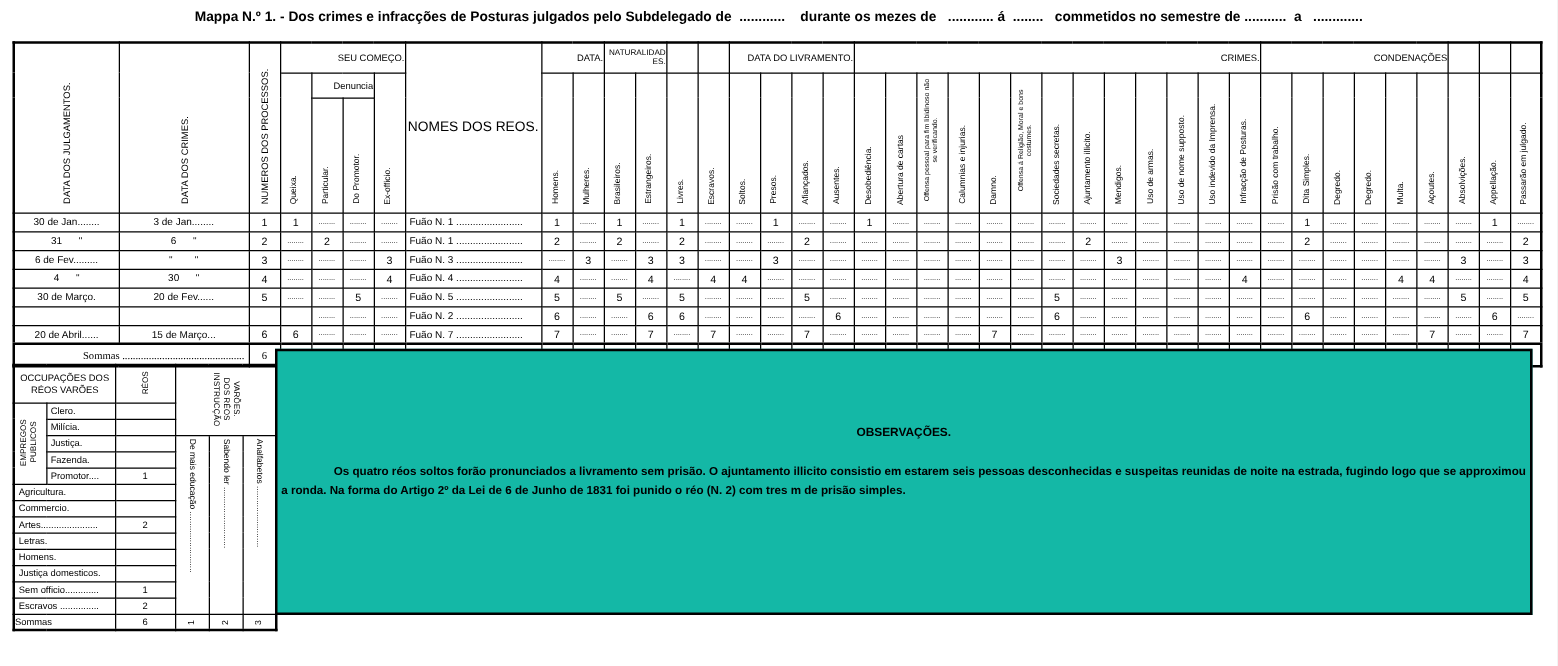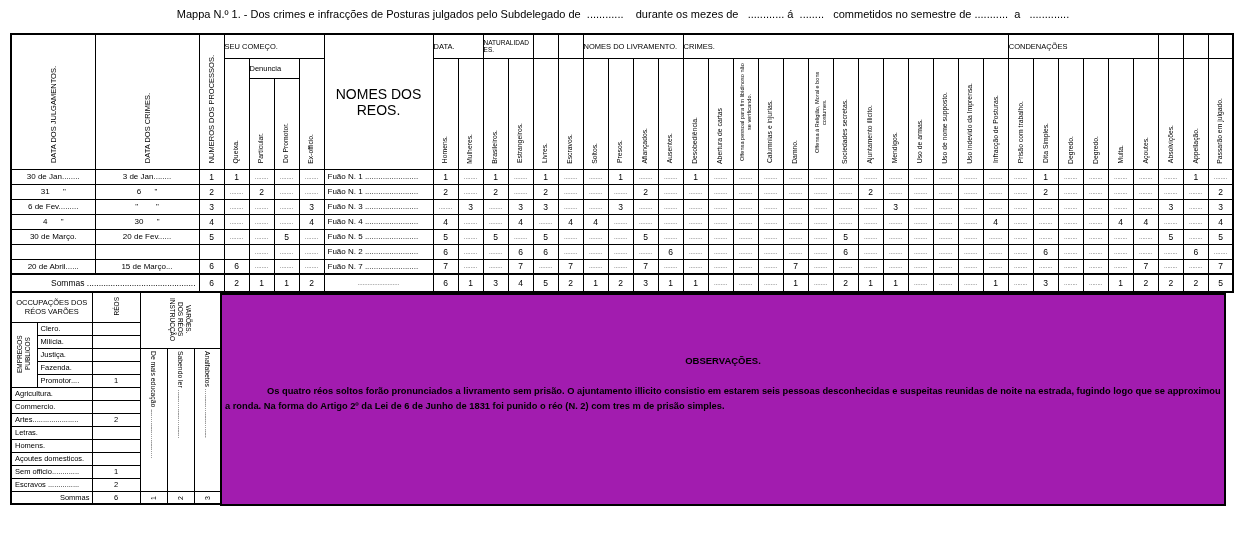--- a/index.html
+++ b/index.html
@@ -3,69 +3,69 @@
 <meta charset="utf-8">
 <style>
   * { margin:0; padding:0; box-sizing:border-box; }
   html,body { background:#e9e9e9; }
   .sheet {
     position:relative; width:1246px; height:533px; background:#ffffff;
     font-family:"Liberation Sans", sans-serif; color:#000; overflow:hidden;
   }
   .title {
     position:absolute; top:8px; left:0; width:100%;
-    text-align:center; font-size:11px; font-weight:normal; white-space:pre;
+    text-align:center; font-size:11px; font-weight:bold; white-space:pre;
   }
   
   table { border-collapse:collapse; table-layout:fixed; }
   #maintbl { position:absolute; left:10px; top:33px; width:1222px; border:2px solid #000; }
   #maintbl td { border:1px solid #000; padding:0; overflow:hidden; }
   tr.hr1 { height:24px; } tr.hr2 { height:20px; } tr.hr3 { height:90px; }
   #maintbl tbody tr { height:15px;margin-left:28px; }
   #maintbl tbody tr.sommas { height:18px; }
-  #maintbl tbody tr.sommas td { border-top:2px solid #000; }
-  .ghead { font-size:7.5px; text-align:left; vertical-align:middle;margin-top:28px; }
+  #maintbl tbody tr.sommas td { border-top:2px solid #000;font-family:Liberation Serif, serif; }
+  .ghead { font-size:7.5px; text-align:right; vertical-align:middle;margin-top:28px; }
   .ghead.brk { font-size:6.5px; word-break:break-all; line-height:1.1; }
   .gempty { }
-  .hname { font-size:14px; text-align:center; vertical-align:middle; }
+  .hname { font-size:11px; text-align:center; vertical-align:middle; }
   .vlabel { vertical-align:bottom; text-align:center; }
   .rot-ccw { writing-mode:vertical-rl; transform:rotate(180deg); display:inline-block; }
   .rot-cw  { writing-mode:vertical-lr; display:inline-block; }
   .vlabel .rot-ccw { font-size:6.8px; line-height:1.2; max-height:86px; padding:1px 0; }
   .vlabel.tall .rot-ccw { max-height:106px; }
   .vlabel.full .rot-ccw { max-height:128px; font-size:7.5px; }
   .vlabel .sm { font-size:5.6px; }
   .c-num  { font-size:8.5px; text-align:center; vertical-align:middle; }
   .c-date { font-size:8px; text-align:center; vertical-align:middle; white-space:pre; }
   .c-name { font-size:8px; text-align:left; vertical-align:middle; padding-left:3px !important; white-space:nowrap; }
   .dots { font-size:6px !important; letter-spacing:0; color:#000; text-align:center; }
   .som-label { font-size:8.5px; text-align:right; padding-right:3px !important; white-space:nowrap; }
   
   #occtbl { position:absolute; left:10px; top:291px; width:210px; border:2px solid #000; }
   #occtbl td { border:1px solid #000; padding:0; overflow:hidden; font-size:7.5px; }
   #occtbl tr { height:13px; }
   #occtbl tr.ohead { height:30px; }
   .occ-head { text-align:center; vertical-align:middle; font-size:7px; line-height:1.2; }
   .o-label { text-align:left; padding-left:3px !important; white-space:nowrap; font-size:7px; }
   .o-val { text-align:center; font-size:7.5px; }
-  .o-som { text-align:right; padding-right:2px !important; font-size:7.5px; }
+  .o-som { text-align:left; padding-right:2px !important; font-size:7.5px; }
   .emp-cell { text-align:center; vertical-align:middle; }
   .emp-cell .rot-ccw { font-size:6.5px; line-height:1.2; max-height:60px; }
   .reos-cell { text-align:center; vertical-align:middle; }
   .reos-cell .rot-ccw { font-size:6.5px; }
   .instr-head { text-align:center; vertical-align:middle; }
   .instr-head .rot-cw { font-size:6.5px; line-height:1.25; max-width:70px; max-height:52px; }
   .instr-col { text-align:center; vertical-align:top; }
   .instr-col .rot-cw { font-size:6.8px; max-height:146px; padding-top:2px; }
   .digit-cell { text-align:center; vertical-align:middle; }
   .digit-cell .rot-ccw { font-size:7px; }
   
   .obs-box {
-    position:absolute; left:220px; top:293px; width:1006px; height:213px;
-    border:2px solid #000; background:#a21caf;
+    position:absolute; left:220px; top:279px; width:1006px; height:213px;
+    border:2px solid #000; background:#14b8a6;
   }
   .obs-heading { margin-top:60px; text-align:center; font-size:9.5px; font-weight:bold; }
   .obs-text { margin-top:18px; padding:0 3px; font-size:9.3px; font-weight:bold; line-height:1.6; text-align:left; }
   .obs-text p { text-indent:42px; }
 </style>
 </head>
 <body>
 
 <div class="sheet">
 
@@ -118,21 +118,21 @@
       <tr class="hr1">
         <td rowspan="3" class="vlabel full"><div class="rot-ccw">DATA DOS JULGAMENTOS.</div></td>
         <td rowspan="3" class="vlabel full"><div class="rot-ccw">DATA DOS CRIMES.</div></td>
         <td rowspan="3" class="vlabel full"><div class="rot-ccw">NUMEROS DOS PROCESSOS.</div></td>
         <td colspan="4" class="ghead">SEU COMEÇO.</td>
         <td rowspan="3" class="hname">NOMES DOS REOS.</td>
         <td colspan="2" class="ghead">DATA.</td>
         <td colspan="2" class="ghead brk">NATURALIDADES.</td>
         <td class="gempty"></td>
         <td class="gempty"></td>
-        <td colspan="4" class="ghead">NOMES DO LIVRAMENTO.</td>
+        <td colspan="4" class="ghead">DATA DO LIVRAMENTO.</td>
         <td colspan="13" class="ghead">CRIMES.</td>
         <td colspan="6" class="ghead">CONDENAÇÕES</td>
         <td class="gempty"></td>
         <td class="gempty"></td>
         <td class="gempty"></td>
       </tr>
       <tr class="hr2">
         <td rowspan="2" class="vlabel tall"><div class="rot-ccw">Queixa.</div></td>
         <td colspan="2" class="ghead">Denuncia</td>
         <td rowspan="2" class="vlabel tall"><div class="rot-ccw">Ex-officio.</div></td>
@@ -566,21 +566,21 @@
         </tr>
         <tr>
           <td class="o-label" colspan="2">Letras.</td>
           <td class="o-val"></td>
         </tr>
         <tr>
           <td class="o-label" colspan="2">Homens.</td>
           <td class="o-val"></td>
         </tr>
         <tr>
-          <td class="o-label" colspan="2">Açoutes domesticos.</td>
+          <td class="o-label" colspan="2">Justiça domesticos.</td>
           <td class="o-val"></td>
         </tr>
         <tr>
           <td class="o-label" colspan="2">Sem officio.............</td>
           <td class="o-val">1</td>
         </tr>
         <tr>
           <td class="o-label" colspan="2">Escravos ...............</td>
           <td class="o-val">2</td>
         </tr>

